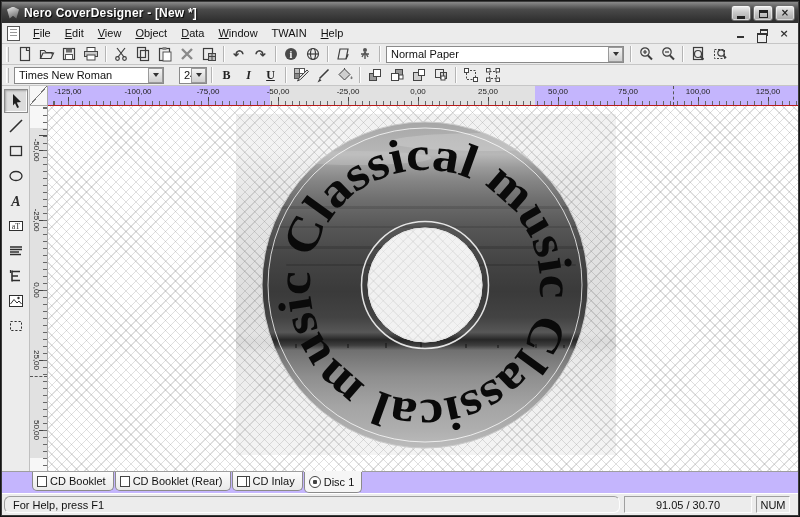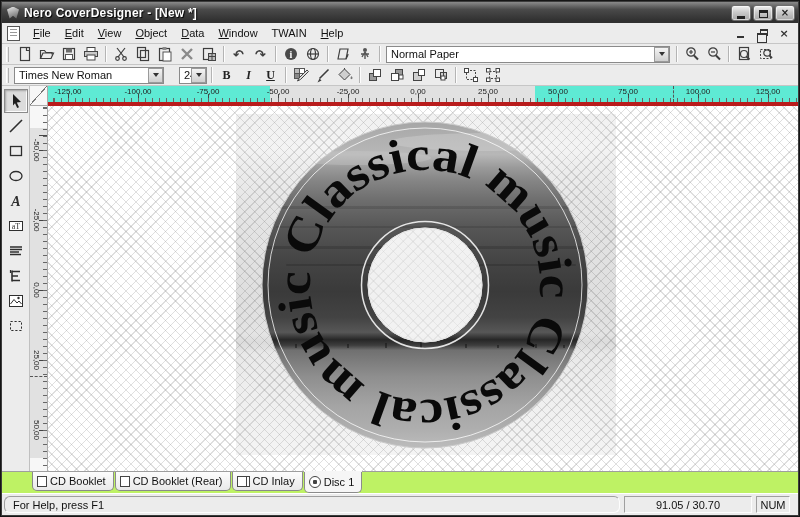--- a/index.html
+++ b/index.html
@@ -56,21 +56,21 @@
   .grip { width:3px; height:15px; border-left:1px solid #fff; border-right:1px solid #b0b0b0; margin-right:4px; }
   .tbtn { width:21px; height:19px; border:1px solid transparent; background:none; padding:0; display:flex; align-items:center; justify-content:center; color:#3a3a3a; }
   .tbtn svg { display:block; }
   .tbtn .uchar { font:bold 13px/1 "DejaVu Sans",sans-serif; color:#3f3f3f; }
   .sep { width:1px; height:16px; background:#b4b4b4; box-shadow:1px 0 0 #fdfdfd; margin:0 3px; flex:0 0 1px; }
   .ico-stroke { stroke:#3d3d3d; fill:none; stroke-width:1.2; }
   .combo { height:17px; border:1px solid #8a8a8a; background:#fff; display:flex; align-items:center; font-size:11px; color:#111; }
   .combo-text { flex:1; padding:0 4px; white-space:nowrap; overflow:hidden; }
   .combo-btn { width:15px; height:15px; margin:0; border:1px solid #9a9a9a; background:linear-gradient(#f4f4f4,#cfcfcf); display:flex; align-items:center; justify-content:center; }
   .arr { width:0; height:0; border:3px solid transparent; border-top:4px solid #333; margin-top:3px; }
-  .paper-combo { width:284px; margin:0 2px; }
+  .paper-combo { width:238px; margin:0 2px; }
   .font-combo { width:150px; }
   .size-combo { width:28px; margin-left:14px; }
   .fmt-label { font-family:"Liberation Serif",serif; font-size:12px; color:#222; }
   .fmt-label.b { font-weight:bold; }
   .fmt-label.i { font-style:italic; font-weight:bold; }
   .fmt-label.u { text-decoration:underline; font-weight:bold; }
   
   .workspace { position:relative; flex:0 0 385px; height:385px; background:#ececec; }
   .tools {
     position:absolute; left:0; top:0; bottom:0; width:28px; background:#ececec;
@@ -78,22 +78,22 @@
   }
   .tool { width:24px; height:24px; flex:0 0 24px; border:1px solid transparent; background:none; padding:0; display:flex; align-items:center; justify-content:center; color:#2e2e2e; }
   .tool.pressed { border-color:#8a8a8a; background:#dcdcdc; box-shadow:inset 1px 1px 2px rgba(0,0,0,.25), inset -1px -1px 0 #fff; }
   .tool svg { display:block; }
   .ruler-corner {
     position:absolute; left:28px; top:0; width:18px; height:20px; background:#f7f7f7;
     border-right:1px solid #aaa; border-bottom:1px solid #aaa;
     background-image:linear-gradient(to bottom right, transparent 48%, #777 48%, #777 52%, transparent 52%);
   }
   .hruler {
-    position:absolute; left:46px; top:0; right:0; height:20px; background:#5eead4;
-    border-bottom:4px solid #b91c1c; overflow:hidden; font-size:8px; color:#222;
+    position:absolute; left:46px; top:0; right:0; height:20px; background:#c4b5fd;
+    border-bottom:1px solid #b91c1c; overflow:hidden; font-size:8px; color:#222;
   }
   .hruler .hl { position:absolute; left:222px; top:0; width:265px; height:20px; background:#e1e1e1; }
   .hruler::after {
     content:""; position:absolute; inset:0;
     background-image:
       repeating-linear-gradient(90deg, #666 0 1px, transparent 1px 7px),
       repeating-linear-gradient(90deg, #444 0 1px, transparent 1px 70px);
     background-size:auto 4px, auto 8px;
     background-position:6px 100%, 20px 100%;
     background-repeat:repeat-x;
@@ -119,21 +119,21 @@
   .canvas {
     position:absolute; left:46px; top:20px; right:0; bottom:0; overflow:hidden; background:#fff;
     background-image:
       repeating-linear-gradient(45deg, rgba(140,140,140,.28) 0 1px, transparent 1px 7px),
       repeating-linear-gradient(-45deg, rgba(140,140,140,.28) 0 1px, transparent 1px 7px);
   }
   .photo { position:absolute; left:188px; top:8px; width:380px; height:341px; }
   .photo svg { position:absolute; inset:0; }
   
   .tabstrip {
-    height:22px; flex:0 0 22px; background:#bef264; border-top:1px solid #9e9e9e;
+    height:22px; flex:0 0 22px; background:#c4b5fd; border-top:1px solid #9e9e9e;
     display:flex; align-items:flex-start; padding-left:30px; font-size:11px; color:#111;
   }
   .tab {
     height:19px; display:flex; align-items:center; gap:3px; padding:0 7px 0 4px; margin-right:1px;
     background:linear-gradient(#fdfdfd,#e9e9e9); border:1px solid #8b8b8b; border-top:none;
     border-radius:0 0 5px 5px; white-space:nowrap;
   }
   .tab.active { height:21px; background:#f6f6f6; box-shadow:0 -2px 0 #f6f6f6; }
   .tico-book { width:10px; height:11px; border:1px solid #444; background:#fff; }
   .tico-inlay { width:13px; height:11px; border:1px solid #444; background:linear-gradient(90deg,#fff 8px,#444 8px,#444 9px,#fff 9px); }

